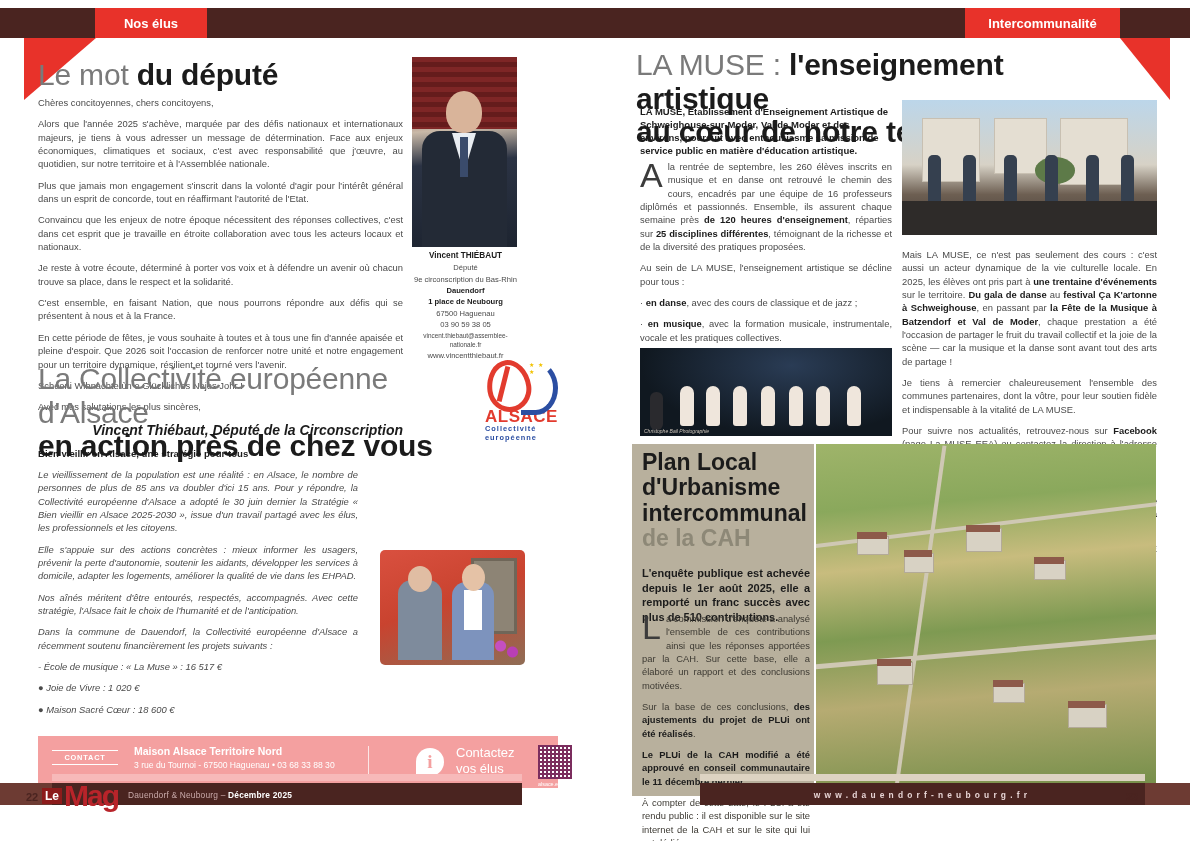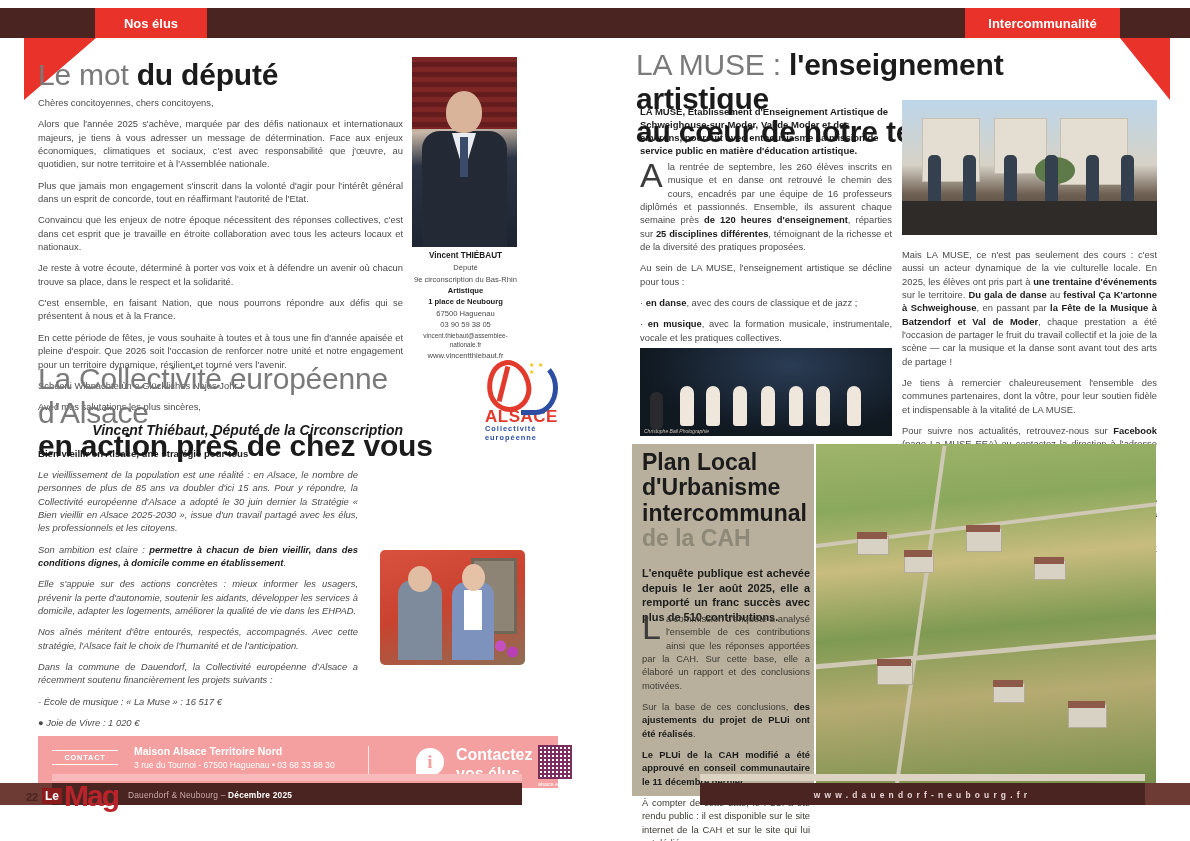--- a/index.html
+++ b/index.html
@@ -79,21 +79,21 @@
 
   .contact-band{position:absolute;left:38px;top:736px;width:520px;height:52px;background:#f4a0a0;}
   .cb-label{position:absolute;left:14px;top:14px;width:66px;text-align:center;font-size:7.4px;font-weight:bold;
      color:#fff;letter-spacing:.8px;border-top:1.6px solid #fff;border-bottom:1.6px solid #fff;padding:2px 0;}
   .cb-text{position:absolute;left:96px;top:8px;color:#fff;}
   .cb-text .t1{font-size:10.5px;font-weight:bold;line-height:1.45;}
   .cb-text .t2{font-size:8.6px;line-height:1.45;}
   .cb-div{position:absolute;left:330px;top:10px;width:1px;height:32px;background:rgba(255,255,255,.75);}
   .cb-i{position:absolute;left:378px;top:12px;width:28px;height:28px;border-radius:50% 50% 50% 2px;background:#fff;
      color:#f4a0a0;font-size:19px;font-weight:bold;font-family:"Liberation Serif",serif;display:flex;align-items:center;justify-content:center;}
-  .cb-cta{position:absolute;left:418px;top:9px;color:#fff;font-size:16px;font-weight:bold;line-height:1.2;}
+  .cb-cta{position:absolute;left:418px;top:9px;color:#fff;font-size:13px;font-weight:normal;line-height:1.2;}
   .qr{position:absolute;left:500px;top:9px;width:34px;height:34px;
      background-image:repeating-linear-gradient(90deg,#7b2d5e 0 2px,transparent 2px 4px),repeating-linear-gradient(0deg,#7b2d5e 0 2px,transparent 2px 4px);
      background-color:#fff;}
   .qr-cap{position:absolute;left:500px;top:45px;font-size:5.4px;color:#fff;}
 
   
   .R-title{position:absolute;left:636px;top:48px;width:470px;}
   .R-lead{position:absolute;left:640px;top:105px;width:252px;font-size:9.5px;font-weight:bold;color:#1b1b1b;line-height:1.38;}
   .R-col1{position:absolute;left:640px;top:160px;width:252px;}
   .R-col2{position:absolute;left:902px;top:248px;width:255px;}
@@ -181,21 +181,21 @@
     <div class="suit"></div>
     <div class="head"></div>
     <div class="shirt"></div>
     <div class="tie"></div>
   </div>
 
   <div class="depute-meta">
     <div class="nm">Vincent THIÉBAUT</div>
     <div>Député</div>
     <div>9e circonscription du Bas-Rhin</div>
-    <div class="bb">Artistique</div>
+    <div class="bb">Dauendorf</div>
     <div class="bb">1 place de Neubourg</div>
     <div>67500 Haguenau</div>
     <div>03 90 59 38 05</div>
     <div class="mail">vincent.thiebaut@assemblee-nationale.fr</div>
     <div>www.vincentthiebaut.fr</div>
   </div>
 
   <h1 class="head alsace-head"><span>La Collectivité européenne d'Alsace</span><br><b>en action près de chez vous</b></h1>
 
   <div class="alsace-logo">
@@ -207,21 +207,20 @@
     </div>
     <div class="w1">ALSACE</div>
     <div class="w2">Collectivité</div>
     <div class="w2">européenne</div>
   </div>
 
   <div class="alsace-sub">Bien vieillir en Alsace, une stratégie pour tous</div>
 
   <div class="alsace-body">
     <p>Le vieillissement de la population est une réalité : en Alsace, le nombre de personnes de plus de 85 ans va doubler d'ici 15 ans. Pour y répondre, la Collectivité européenne d'Alsace a adopté le 30 juin dernier la Stratégie « Bien vieillir en Alsace 2025-2030 », issue d'un travail partagé avec les élus, les professionnels et les citoyens.</p>
-    <p><span>Son ambition est claire : </span><b>permettre à chacun de bien vieillir, dans des conditions dignes, à domicile comme en établissement</b>.</p>
     <p>Elle s'appuie sur des actions concrètes : mieux informer les usagers, prévenir la perte d'autonomie, soutenir les aidants, développer les services à domicile, adapter les logements, améliorer la qualité de vie dans les EHPAD.</p>
     <p>Nos aînés méritent d'être entourés, respectés, accompagnés. Avec cette stratégie, l'Alsace fait le choix de l'humanité et de l'anticipation.</p>
     <p>Dans la commune de Dauendorf, la Collectivité européenne d'Alsace a récemment soutenu financièrement les projets suivants :</p>
     <p>- École de musique : « La Muse » : 16 517 €</p>
     <p>● <span>Joie de Vivre : 1 020 €</span></p>
     <p>● <span>Maison Sacré Cœur : 18 600 €</span></p>
   </div>
 
   <div class="couple-photo">
     <div class="win"></div>

